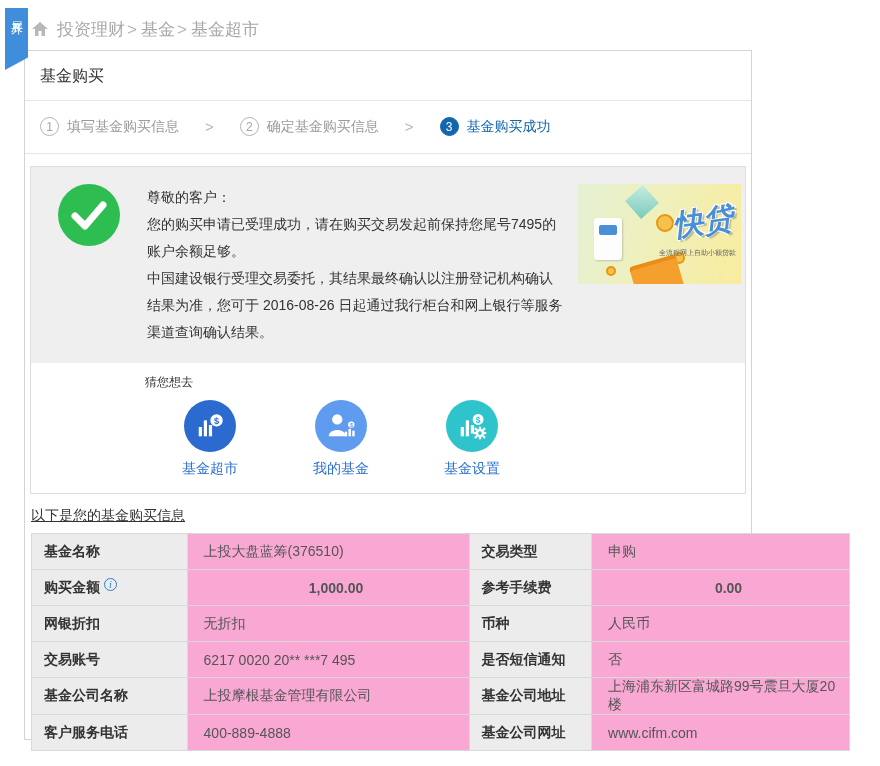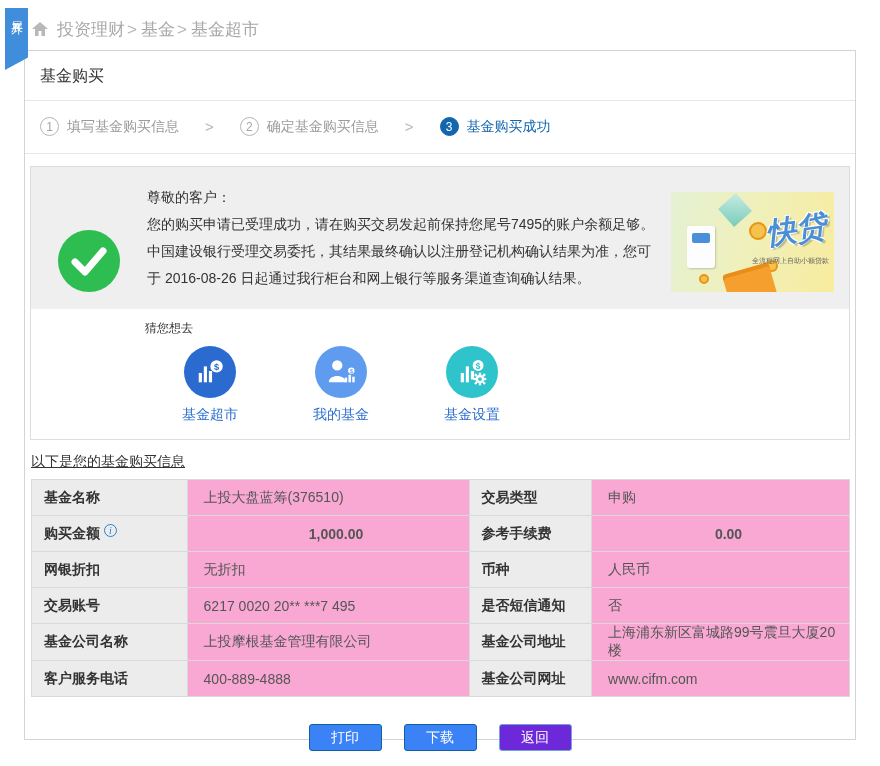--- a/index.html
+++ b/index.html
@@ -15,40 +15,40 @@
   .ribbon-arrow { font-size:13px; font-weight:bold; margin-top:1px; }
 
   
   .breadcrumb { position:absolute; left:32px; top:18px; display:flex; align-items:center;
                 font-size:17px; color:#a8a8a8; }
   .crumb { margin:0 2px; }
   .crumb-sep { color:#b5b5b5; margin-right:2px; }
   .home-icon { margin-right:7px; display:inline-flex; }
 
   
-  .panel { position:absolute; left:24px; top:50px; width:832px; height:690px;
+  .panel { position:absolute; left:24px; top:50px; width:728px; height:690px;
            border:1px solid #d4d4d4; background:#fff; }
   .panel-title { font-size:16px; color:#333; padding:15px 0 13px 15px;
                  border-bottom:1px solid #e6e6e6; }
 
   
   .steps { display:flex; align-items:center; padding:16px 0 17px 15px;
            border-bottom:1px solid #e6e6e6; font-size:14px; color:#9b9b9b; }
   .step { display:flex; align-items:center; }
   .step-circle { width:19px; height:19px; border-radius:50%; border:1px solid #b5b5b5;
                  color:#a5a5a5; font-size:12px; display:flex; align-items:center;
                  justify-content:center; margin-right:8px; background:#fff; }
   .step.active .step-circle { background:#1266ae; border-color:#1266ae; color:#fff; }
   .step.active .step-label { color:#1266ae; }
   .step-sep { color:#b5b5b5; margin:0 26px; font-size:15px; }
 
   
   .result-box { margin:12px 5px 0; border:1px solid #ddd; }
-  .result-top { background:#efefef; display:flex; align-items:flex-end;
-                padding:17px 15px 17px 27px; }
+  .result-top { background:#efefef; display:flex; align-items:flex-start;
+                padding:17px 4px 17px 27px; }
   .check-wrap { flex:none; width:62px; height:62px; margin-right:27px; }
   .result-msg { flex:1; font-size:14px; color:#333; line-height:27px;
                 max-width:530px; margin-right:12px; }
   .banner { flex:none; width:163px; height:100px; position:relative; overflow:hidden;
             background:linear-gradient(105deg,#e4f1d4 0%,#eff0bc 45%,#f8ec9e 100%);
             cursor:pointer; }
   .bn-diamond { position:absolute; left:52px; top:6px; width:24px; height:24px;
                 background:linear-gradient(135deg,#c8ebe2,#78ccba); transform:rotate(48deg); }
   .bn-card { position:absolute; left:16px; top:34px; width:28px; height:42px;
              background:#fdfdfd; border-radius:3px; box-shadow:1px 1px 2px rgba(0,0,0,.18); }

